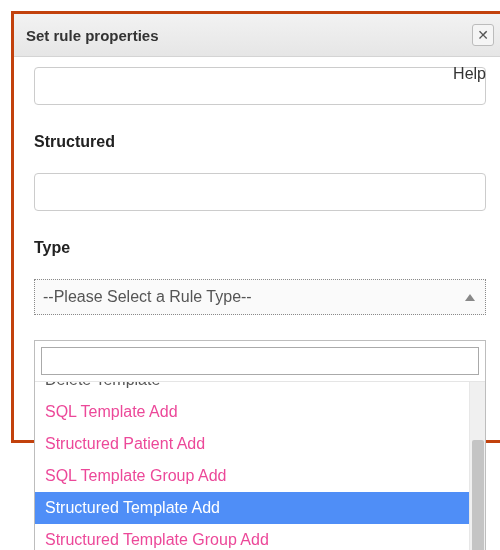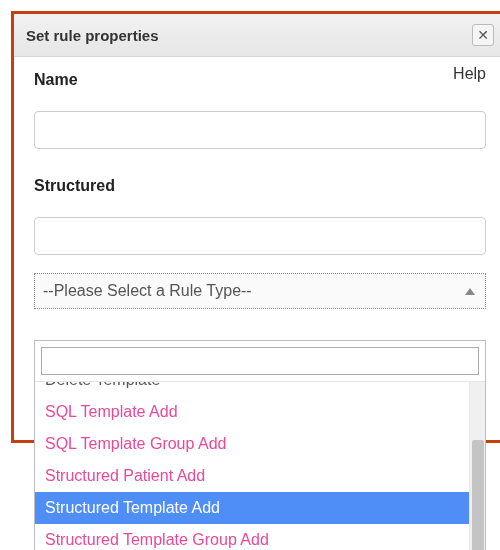--- a/index.html
+++ b/index.html
@@ -162,42 +162,42 @@
   <div class="titlebar">
     <span class="title">Set rule properties</span>
     <div class="close-btn">
       <span>✕</span>
     </div>
   </div>
 
   <div class="body">
     <span class="help-link">Help</span>
 
-    <div class="field-label first">Name</div>
     <input class="text-input" type="text" value="" style="">
 
     <div class="field-label">Structured</div>
     <input class="text-input" type="text" value="" style="">
 
+    <div class="field-label">Type</div>
     <div class="dropdown-trigger">
       <span>--Please Select a Rule Type--</span>
       <span class="arrow"></span>
     </div>
   </div>
 
   <div class="dropdown-panel">
     <div class="dropdown-search-wrap">
       <input class="dropdown-search" type="text" value="" style="">
     </div>
     <div class="options-viewport">
       <div class="options-list">
         <div class="option partial">Delete Template</div>
         <div class="option">SQL Template Add</div>
+        <div class="option">Structured Patient Add</div>
         <div class="option">SQL Template Group Add</div>
-        <div class="option">Structured Patient Add</div>
         <div class="option highlight">Structured Template Add</div>
         <div class="option">Structured Template Group Add</div>
         <div class="option">Custom SQL</div>
       </div>
       <div class="scrollbar">
         <div class="scroll-thumb"></div>
       </div>
     </div>
   </div>
 </div>

